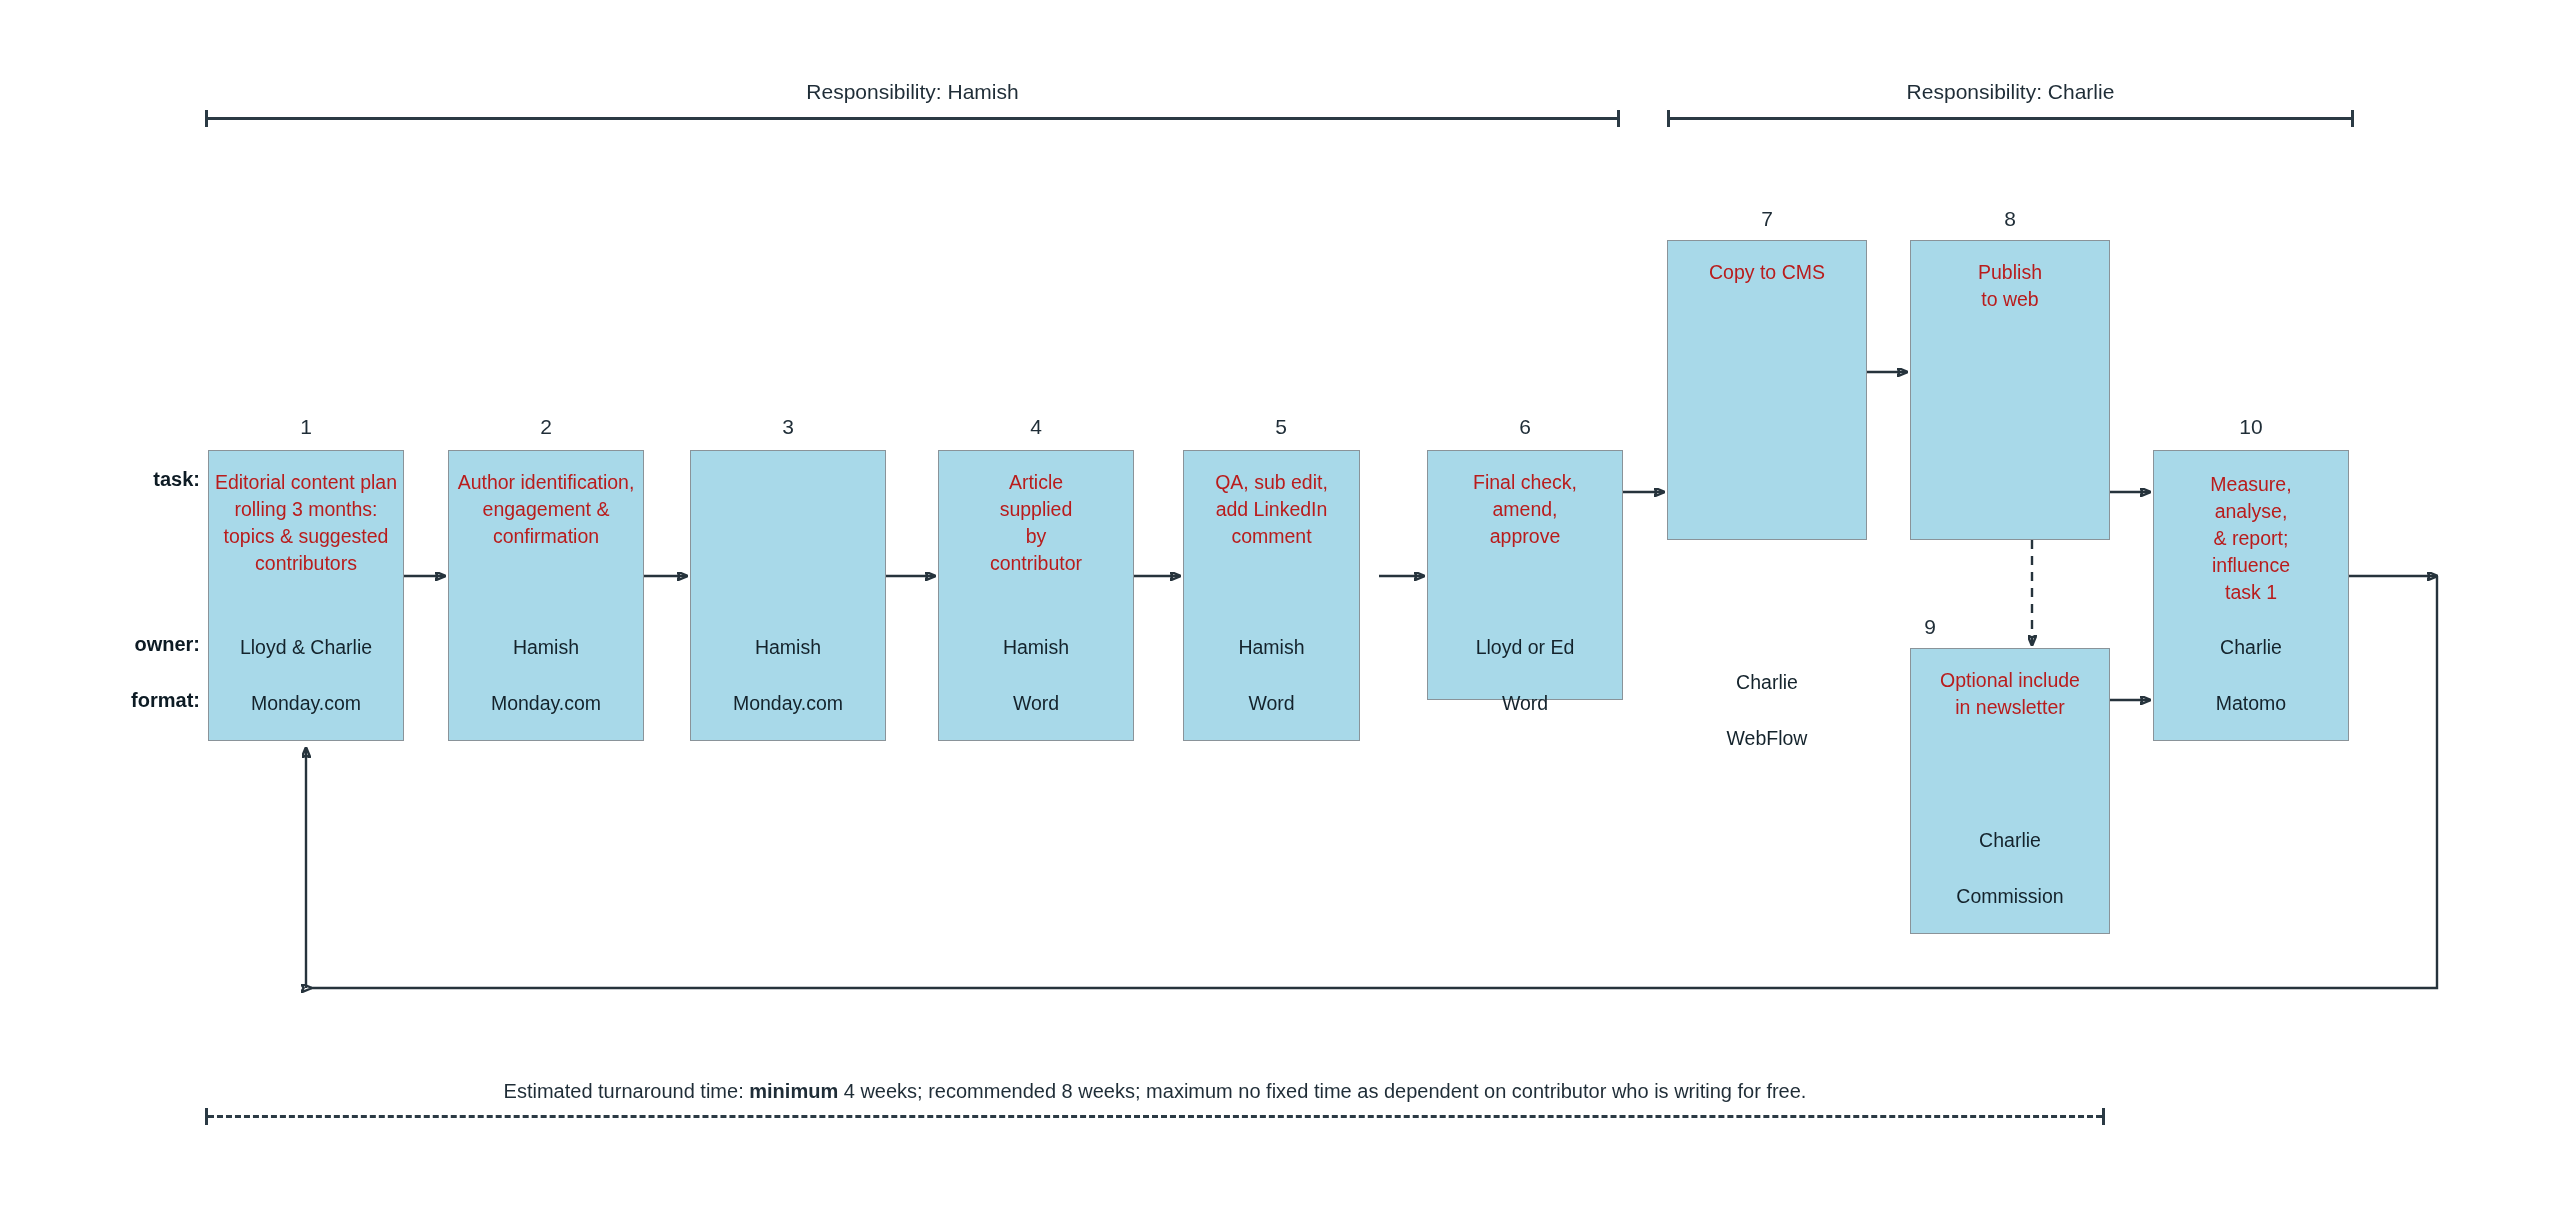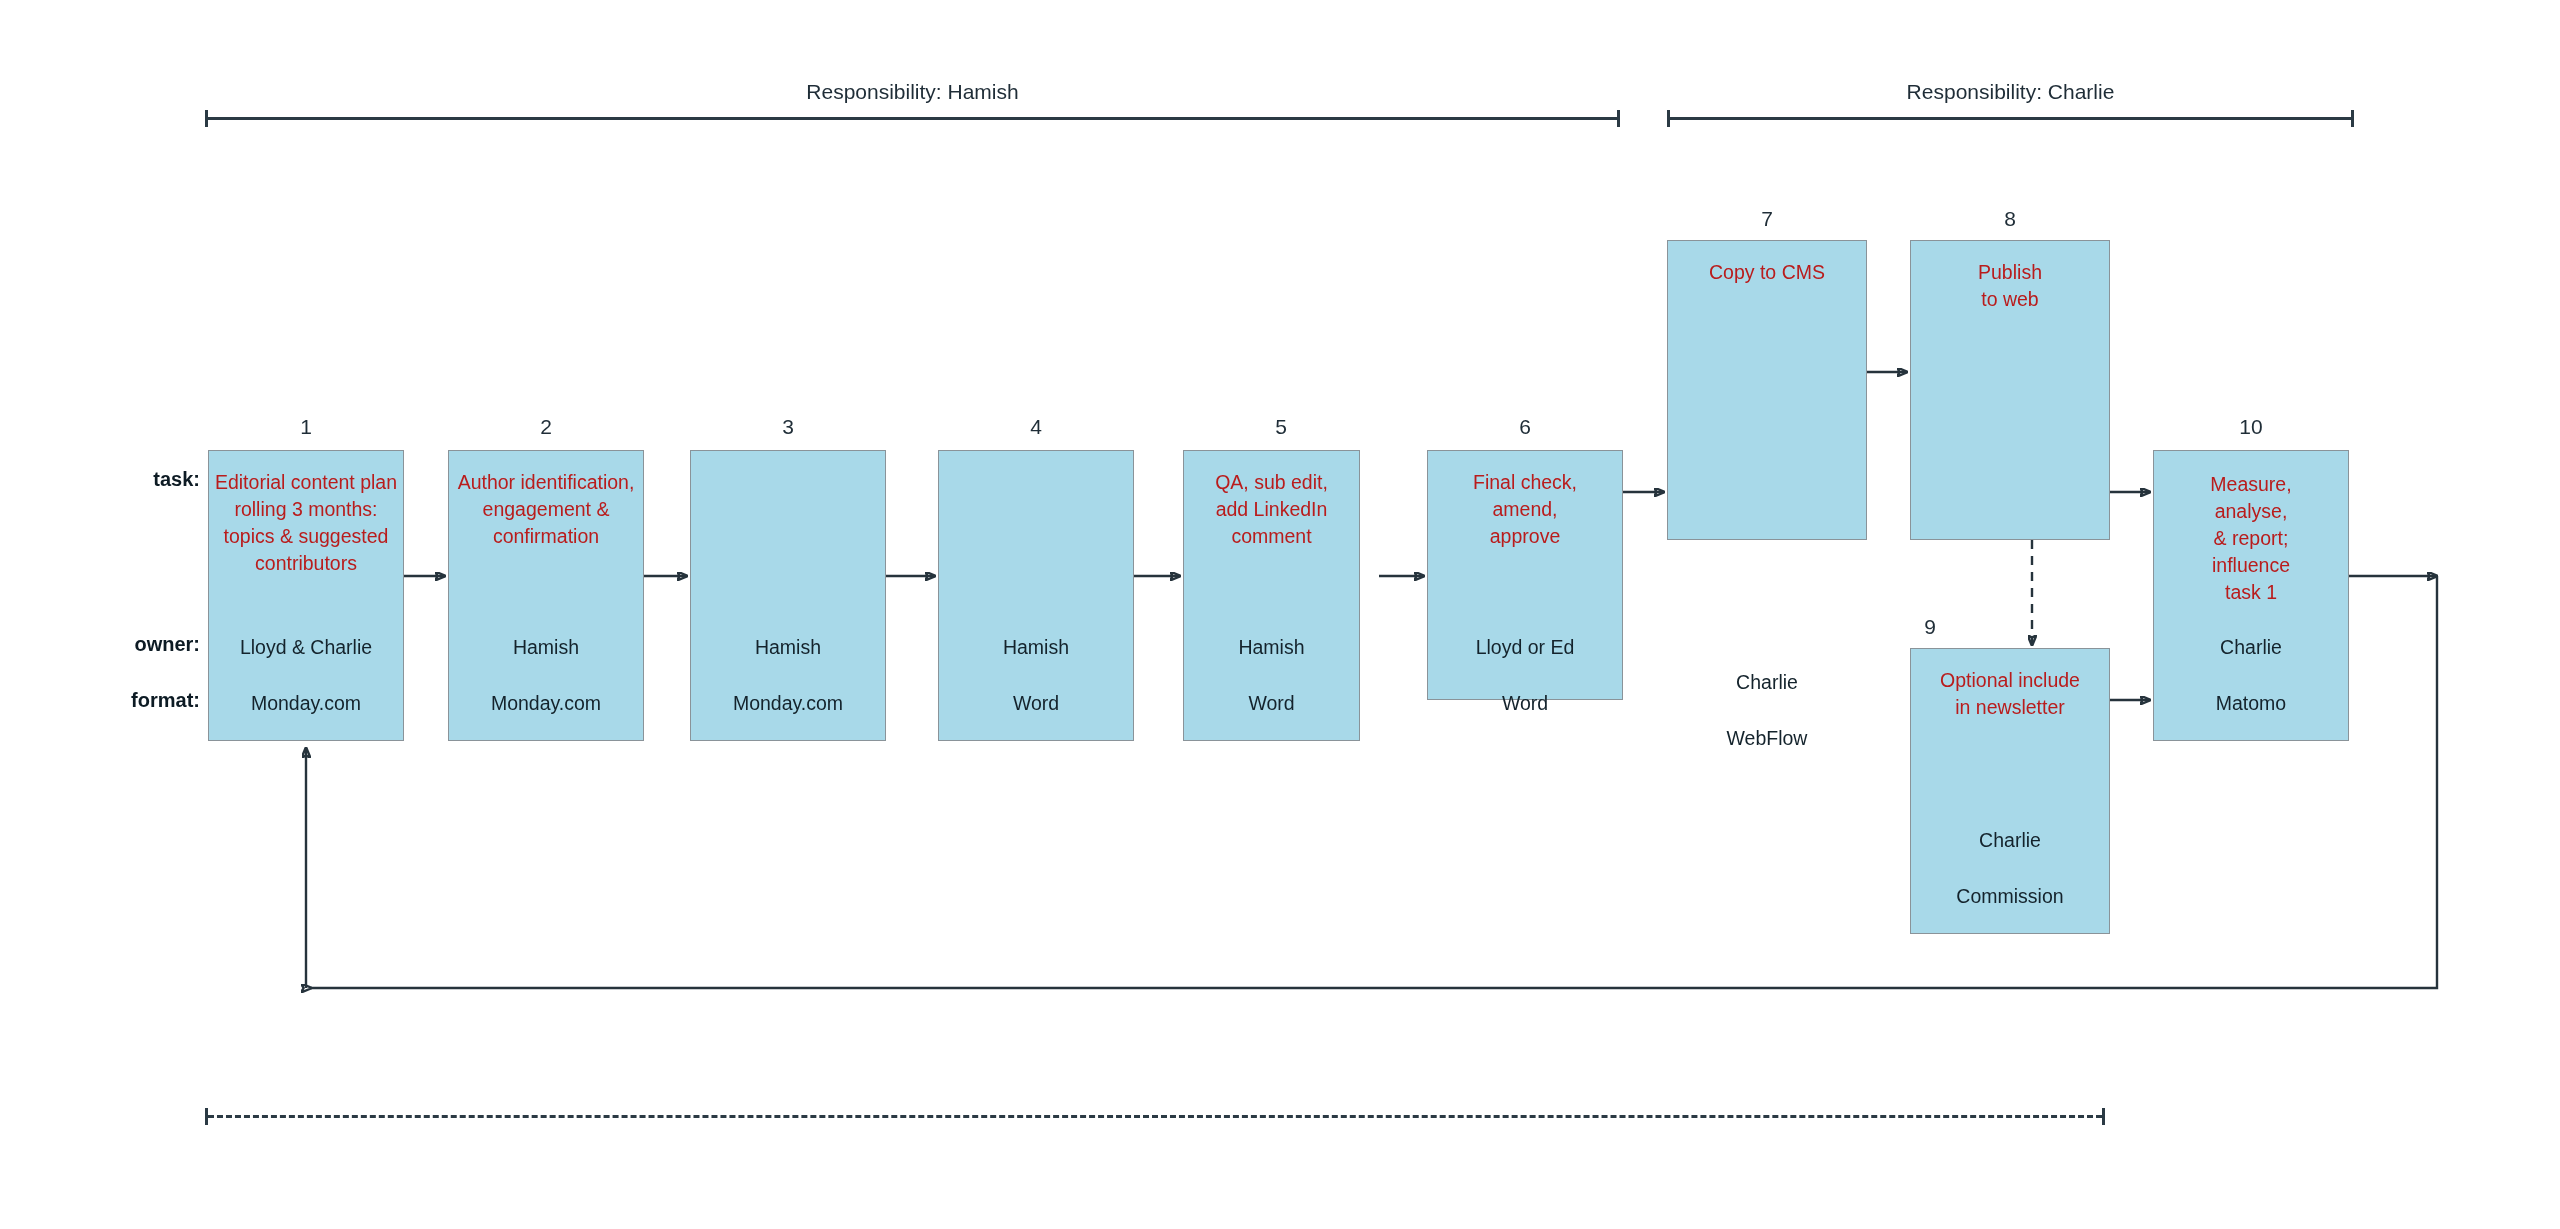--- a/index.html
+++ b/index.html
@@ -177,20 +177,24 @@
   </div>
 
   <div class="node-num" style="left:690px; top:415px; width:196px;">3</div>
   <div class="node" style="left:690px; top:450px; width:196px; height:291px;">
     <div class="node-owner" style="top:183px;">Hamish</div>
     <div class="node-format" style="top:239px;">Monday.com</div>
   </div>
 
   <div class="node-num" style="left:938px; top:415px; width:196px;">4</div>
   <div class="node" style="left:938px; top:450px; width:196px; height:291px;">
+    <div class="node-task" style="top:18px;">Article
+supplied
+by
+contributor</div>
     <div class="node-owner" style="top:183px;">Hamish</div>
     <div class="node-format" style="top:239px;">Word</div>
   </div>
 
   <div class="node-num" style="left:1183px; top:415px; width:196px;">5</div>
   <div class="node" style="left:1183px; top:450px; width:177px; height:291px;">
     <div class="node-task" style="top:18px;">QA, sub edit,
 add LinkedIn
 comment</div>
     <div class="node-owner" style="top:183px;">Hamish</div>
@@ -268,20 +272,21 @@
 
     <line class="dashed" x1="2032" y1="540" x2="2032" y2="645" marker-end="url(#arw)"></line>
 
     <line x1="2110" y1="700" x2="2150" y2="700" marker-end="url(#arw)"></line>
 
     <polyline points="2349,576 2437,576" marker-end="url(#arw)"></polyline>
     <polyline points="2437,576 2437,988 311,988" marker-end="url(#arwL)"></polyline>
     <line x1="306" y1="988" x2="306" y2="748" marker-end="url(#arw)"></line>
   </svg>
 
+  <div class="footer-note" style="left:205px; top:1080px; width:1900px;"><span>Estimated turnaround time: </span><b>minimum</b><span> 4 weeks; recommended 8 weeks; maximum no fixed time as dependent on contributor who is writing for free.</span></div>
 
   <div class="dash-bracket" style="left:205px; top:1108px; width:1900px;">
     <div class="bar"></div>
     <div class="cap l"></div>
     <div class="cap r"></div>
   </div>
 
 </div>
 
 </body></html>

